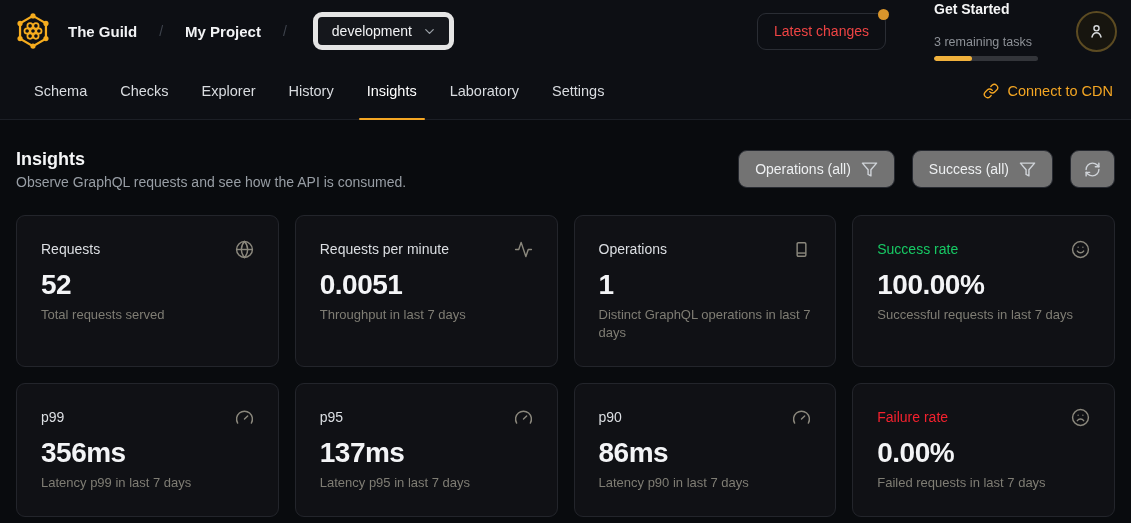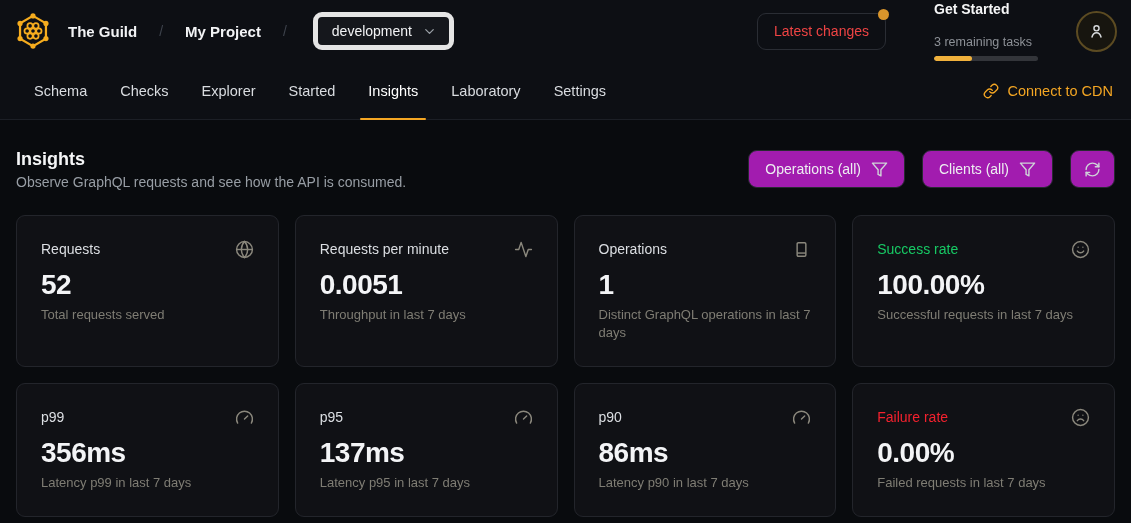--- a/index.html
+++ b/index.html
@@ -58,21 +58,21 @@
   .cdn-link { display:flex; align-items:center; gap:8px; color:#f4a623; font-size:14.5px;
     font-weight:500; cursor:pointer; }
   
   .main { padding:28px 16px 0; }
   .section-head { display:flex; justify-content:space-between; align-items:center; }
   .page-title { font-size:18px; font-weight:700; color:#f5f6f7; line-height:23px; }
   .page-sub { font-size:14px; color:#989ea5; margin-top:3px; }
   .filters { display:flex; align-items:center; gap:17px; }
   .filter-btn {
     display:flex; align-items:center; gap:10px; height:38px; padding:0 16px;
-    background:#a21caf; border:1px solid #272a31; border-radius:9px;
+    background:#737373; border:1px solid #272a31; border-radius:9px;
     font-size:14px; color:#edeff1; cursor:pointer; font-family:inherit;
   }
   .icon-btn { padding:0 13px; }
   
   .grid {
     margin-top:25px; display:grid; grid-template-columns:repeat(4,1fr);
     gap:16px;
   }
   .stat-card {
     background:#101115; border:1px solid #23252b; border-radius:9px;
@@ -146,21 +146,21 @@
       </svg>
     </div>
   </div>
 </header>
 
 <nav class="navbar">
   <div class="tabs">
     <div class="tab">Schema</div>
     <div class="tab">Checks</div>
     <div class="tab">Explorer</div>
-    <div class="tab">Started</div>
+    <div class="tab">History</div>
     <div class="tab active">Insights</div>
     <div class="tab">Laboratory</div>
     <div class="tab">Settings</div>
   </div>
   <div class="cdn-link">
     <svg width="16" height="16" viewBox="0 0 24 24" fill="none" stroke="#f4a623" stroke-width="2" stroke-linecap="round" stroke-linejoin="round">
       <path d="M10 13a5 5 0 0 0 7.54.54l3-3a5 5 0 0 0-7.07-7.07l-1.72 1.71"></path>
       <path d="M14 11a5 5 0 0 0-7.54-.54l-3 3a5 5 0 0 0 7.07 7.07l1.71-1.71"></path>
     </svg>
     <span>Connect to CDN</span>
@@ -174,21 +174,21 @@
       <div class="page-sub">Observe GraphQL requests and see how the API is consumed.</div>
     </div>
     <div class="filters">
       <button class="filter-btn">
         <span>Operations (all)</span>
         <svg width="17" height="17" viewBox="0 0 24 24" fill="none" stroke="#cfd3d8" stroke-width="2" stroke-linejoin="round">
             <path d="M22 3H2l8 9.46V19l4 2v-8.54L22 3z"></path>
           </svg>
       </button>
       <button class="filter-btn">
-        <span>Clients (all)</span>
+        <span>Success (all)</span>
         <svg width="17" height="17" viewBox="0 0 24 24" fill="none" stroke="#cfd3d8" stroke-width="2" stroke-linejoin="round">
             <path d="M22 3H2l8 9.46V19l4 2v-8.54L22 3z"></path>
           </svg>
       </button>
       <button class="filter-btn icon-btn">
         <svg width="17" height="17" viewBox="0 0 24 24" fill="none" stroke="#cfd3d8" stroke-width="2" stroke-linecap="round" stroke-linejoin="round">
           <path d="M3 12a9 9 0 0 1 9-9 9.75 9.75 0 0 1 6.74 2.74L21 8"></path>
             <path d="M21 3v5h-5"></path>
           <path d="M21 12a9 9 0 0 1-9 9 9.75 9.75 0 0 1-6.74-2.74L3 16"></path>
             <path d="M8 16H3v5"></path>

